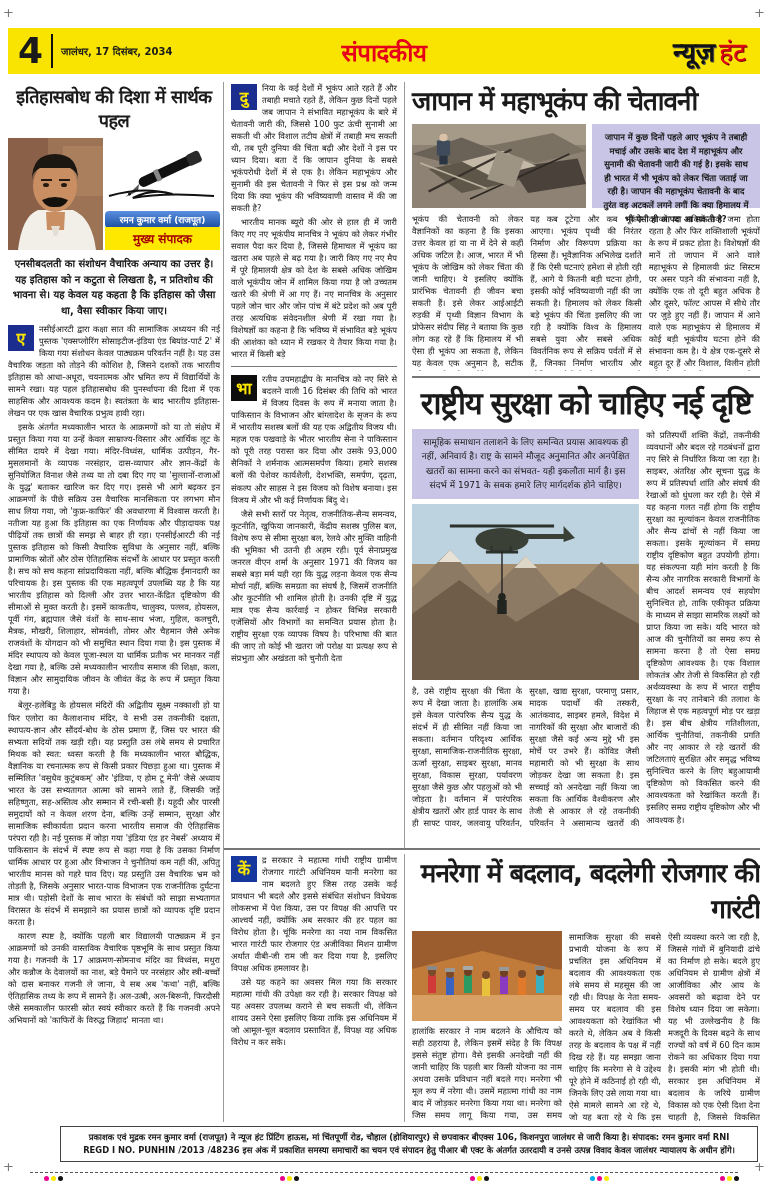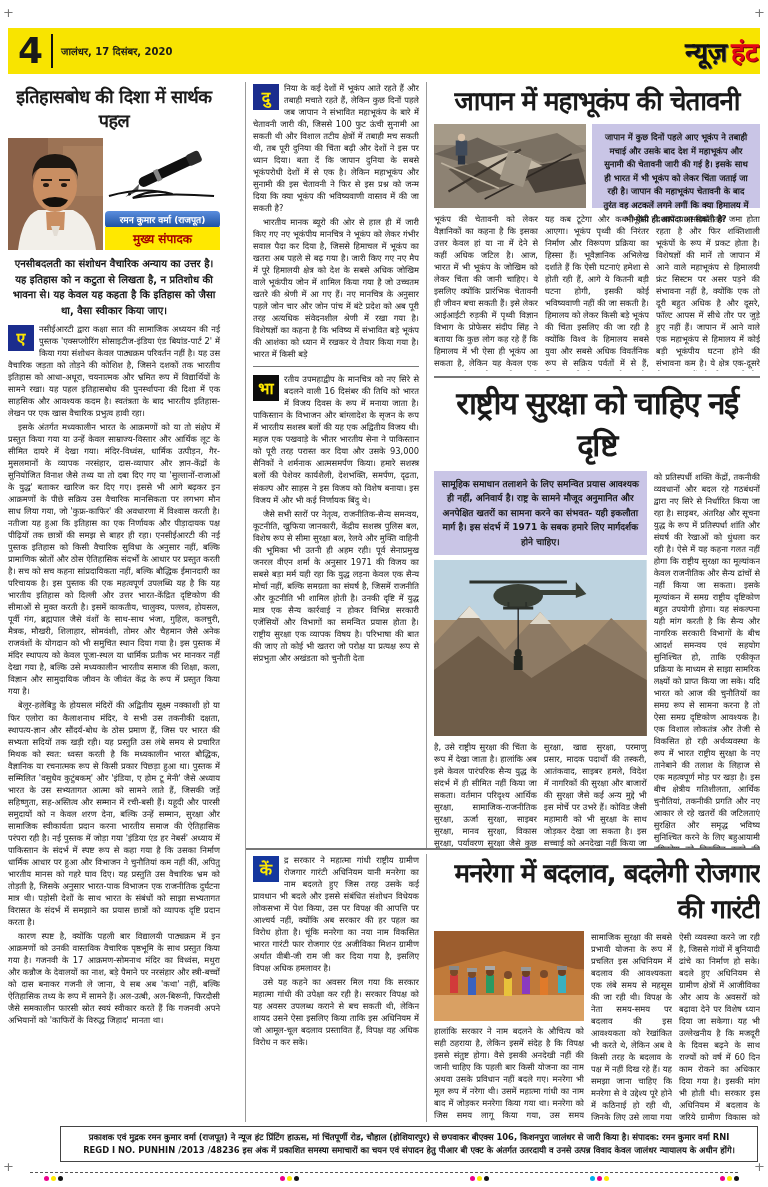--- a/index.html
+++ b/index.html
@@ -9,34 +9,34 @@
   .crop.tl{left:3px;top:6px}.crop.tr{right:3px;top:6px}.crop.bl{left:3px;top:1160px}.crop.br{right:3px;top:1160px}
 
   
   header{position:absolute;top:28px;left:8px;right:8px;height:46px;background:#f8e400;
          display:flex;align-items:center;}
   .pgnum{font-size:36px;font-weight:bold;line-height:1;padding:0 8px 0 10px;}
   .pgbar{width:2px;height:34px;background:#111;margin-right:8px;}
   .dateline{font-size:10px;font-weight:bold;}
   .section-title{position:absolute;left:0;right:0;text-align:center;font-size:24px;
                  font-weight:bold;color:#e60019;letter-spacing:-0.5px;}
-  .logo{margin-left:auto;padding-right:2px;display:flex;align-items:baseline;gap:4px;z-index:2;}
+  .logo{margin-left:auto;padding-right:14px;display:flex;align-items:baseline;gap:4px;z-index:2;}
   .logo .l1{font-size:26px;font-weight:bold;color:#111;text-shadow:1px 1px 0 #555;}
-  .logo .l2{font-size:26px;font-weight:bold;color:#e30613;text-shadow:1px 1px 0 #7a0008;}
+  .logo .l2{font-size:26px;font-weight:normal;color:#e30613;text-shadow:1px 1px 0 #7a0008;}
 
   
   .content{position:absolute;top:82px;left:8px;right:8px;height:1040px;display:flex;overflow:hidden;}
-  .left-col{width:212px;padding-right:25px;border-right:1px solid #999;overflow:hidden;}
+  .left-col{width:212px;padding-right:3px;border-right:1px solid #999;overflow:hidden;}
   .rightwrap{flex:1;display:flex;flex-direction:column;overflow:hidden;}
   .toprow{display:flex;height:766px;overflow:hidden;}
   .mid-col{width:166px;padding:0 7px;border-right:1px solid #999;overflow:hidden;}
   .right-col{flex:1;padding-left:7px;overflow:hidden;}
 
   h1.lh{font-size:18px;font-weight:bold;text-align:center;margin:2px 0 6px;letter-spacing:-0.5px;}
-  h2.jh{font-size:26px;font-weight:bold;text-align:center;margin:0 0 6px;letter-spacing:-1px;}
+  h2.jh{font-size:26px;font-weight:bold;text-align:left;margin:0 0 6px;letter-spacing:-1px;}
   h2.sh{font-size:31px;font-weight:bold;text-align:center;margin:2px 0 6px;letter-spacing:-1.5px;}
   h2.mh{font-size:26px;font-weight:bold;text-align:right;margin:0 0 5px;letter-spacing:-1px;}
 
   p.body{font-size:8.3px;line-height:1.45;text-align:justify;margin:0 0 2px;}
   p.indent{text-indent:10px;}
   .col{font-size:8.3px;line-height:1.45;text-align:justify;overflow:hidden;}
   .intro{font-size:10px;font-weight:bold;text-align:center;line-height:1.55;margin:6px 0 5px;}
 
   .dc{float:left;width:26px;height:26px;margin:2px 5px 0 0;text-align:center;line-height:27px;
       font-size:16px;font-weight:bold;color:#ffe800;}
@@ -58,21 +58,21 @@
   .jrow svg{flex:1;min-width:0;}
   .jbox{width:150px;flex-shrink:0;background:#c9c5e6;padding:7px 9px;font-size:8.4px;font-weight:bold;
         text-align:center;line-height:1.62;}
   .cols3{display:flex;gap:7px;height:158px;overflow:hidden;}
   .cols3 .col{flex:1;}
   .sec-div{border-top:2px solid #777;margin:5px 0 3px;}
 
   
   .secbody{display:flex;gap:7px;height:400px;overflow:hidden;}
   .secleft{flex:2;display:flex;flex-direction:column;gap:5px;min-width:0;}
-  .sbox{background:#c9c5e6;padding:6px 6px;font-size:9px;font-weight:bold;text-align:center;line-height:1.6;}
+  .sbox{background:#c9c5e6;padding:6px 6px;font-size:9px;font-weight:normal;text-align:center;line-height:1.6;}
   .secleft svg{width:100%;height:176px;flex-shrink:0;}
   .cols2{display:flex;gap:7px;flex:1;overflow:hidden;}
   .cols2 .col{flex:1;}
   .secright{flex:1;}
 
   
   .mnrega{border-top:2px solid #777;flex:1;display:flex;overflow:hidden;padding-top:4px;}
   .m-col1{width:166px;padding:0 7px;border-right:1px solid #999;overflow:hidden;}
   .m-rest{flex:1;padding-left:7px;display:flex;flex-direction:column;overflow:hidden;}
   .mrow{display:flex;gap:7px;flex:1;overflow:hidden;}
@@ -95,21 +95,22 @@
 
 <div class="page">
   <span class="crop tl">+</span>
   <span class="crop tr">+</span>
   <span class="crop bl">+</span>
   <span class="crop br">+</span>
 
   <header>
     <div class="pgnum">4</div>
     <div class="pgbar"></div>
-    <div class="dateline">जालंधर, 17 दिसंबर, 2020</div>
+    <div class="dateline">जालंधर, 17 दिसंबर, 2034</div>
+    <div class="section-title">संपादकीय</div>
     <div class="logo">
       <span class="l1">न्यूज़</span>
       <span class="l2">हंट</span>
     </div>
   </header>
 
   <main class="content">
 
     <section class="left-col">
       <h1 class="lh">इतिहासबोध की दिशा में सार्थक पहल</h1>

